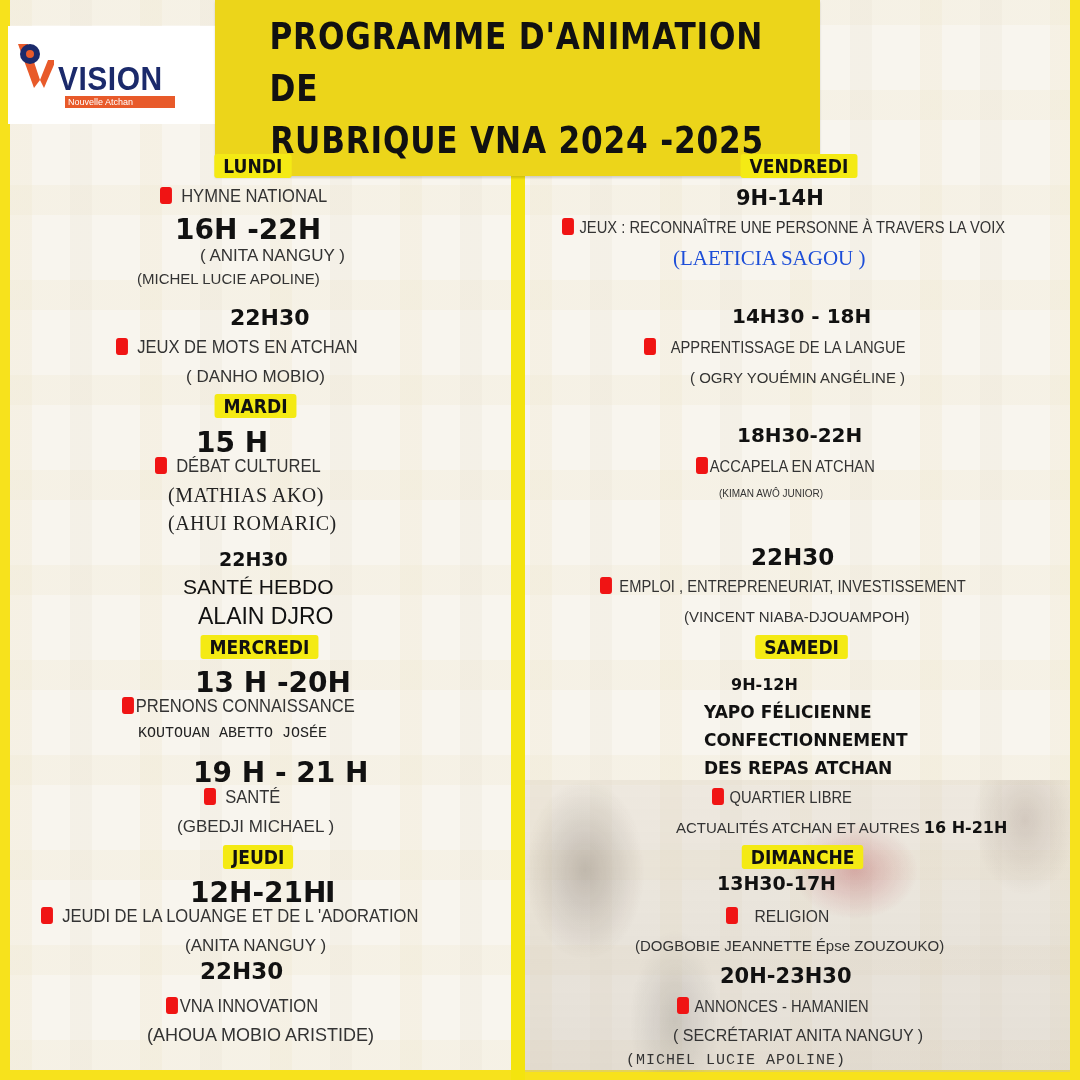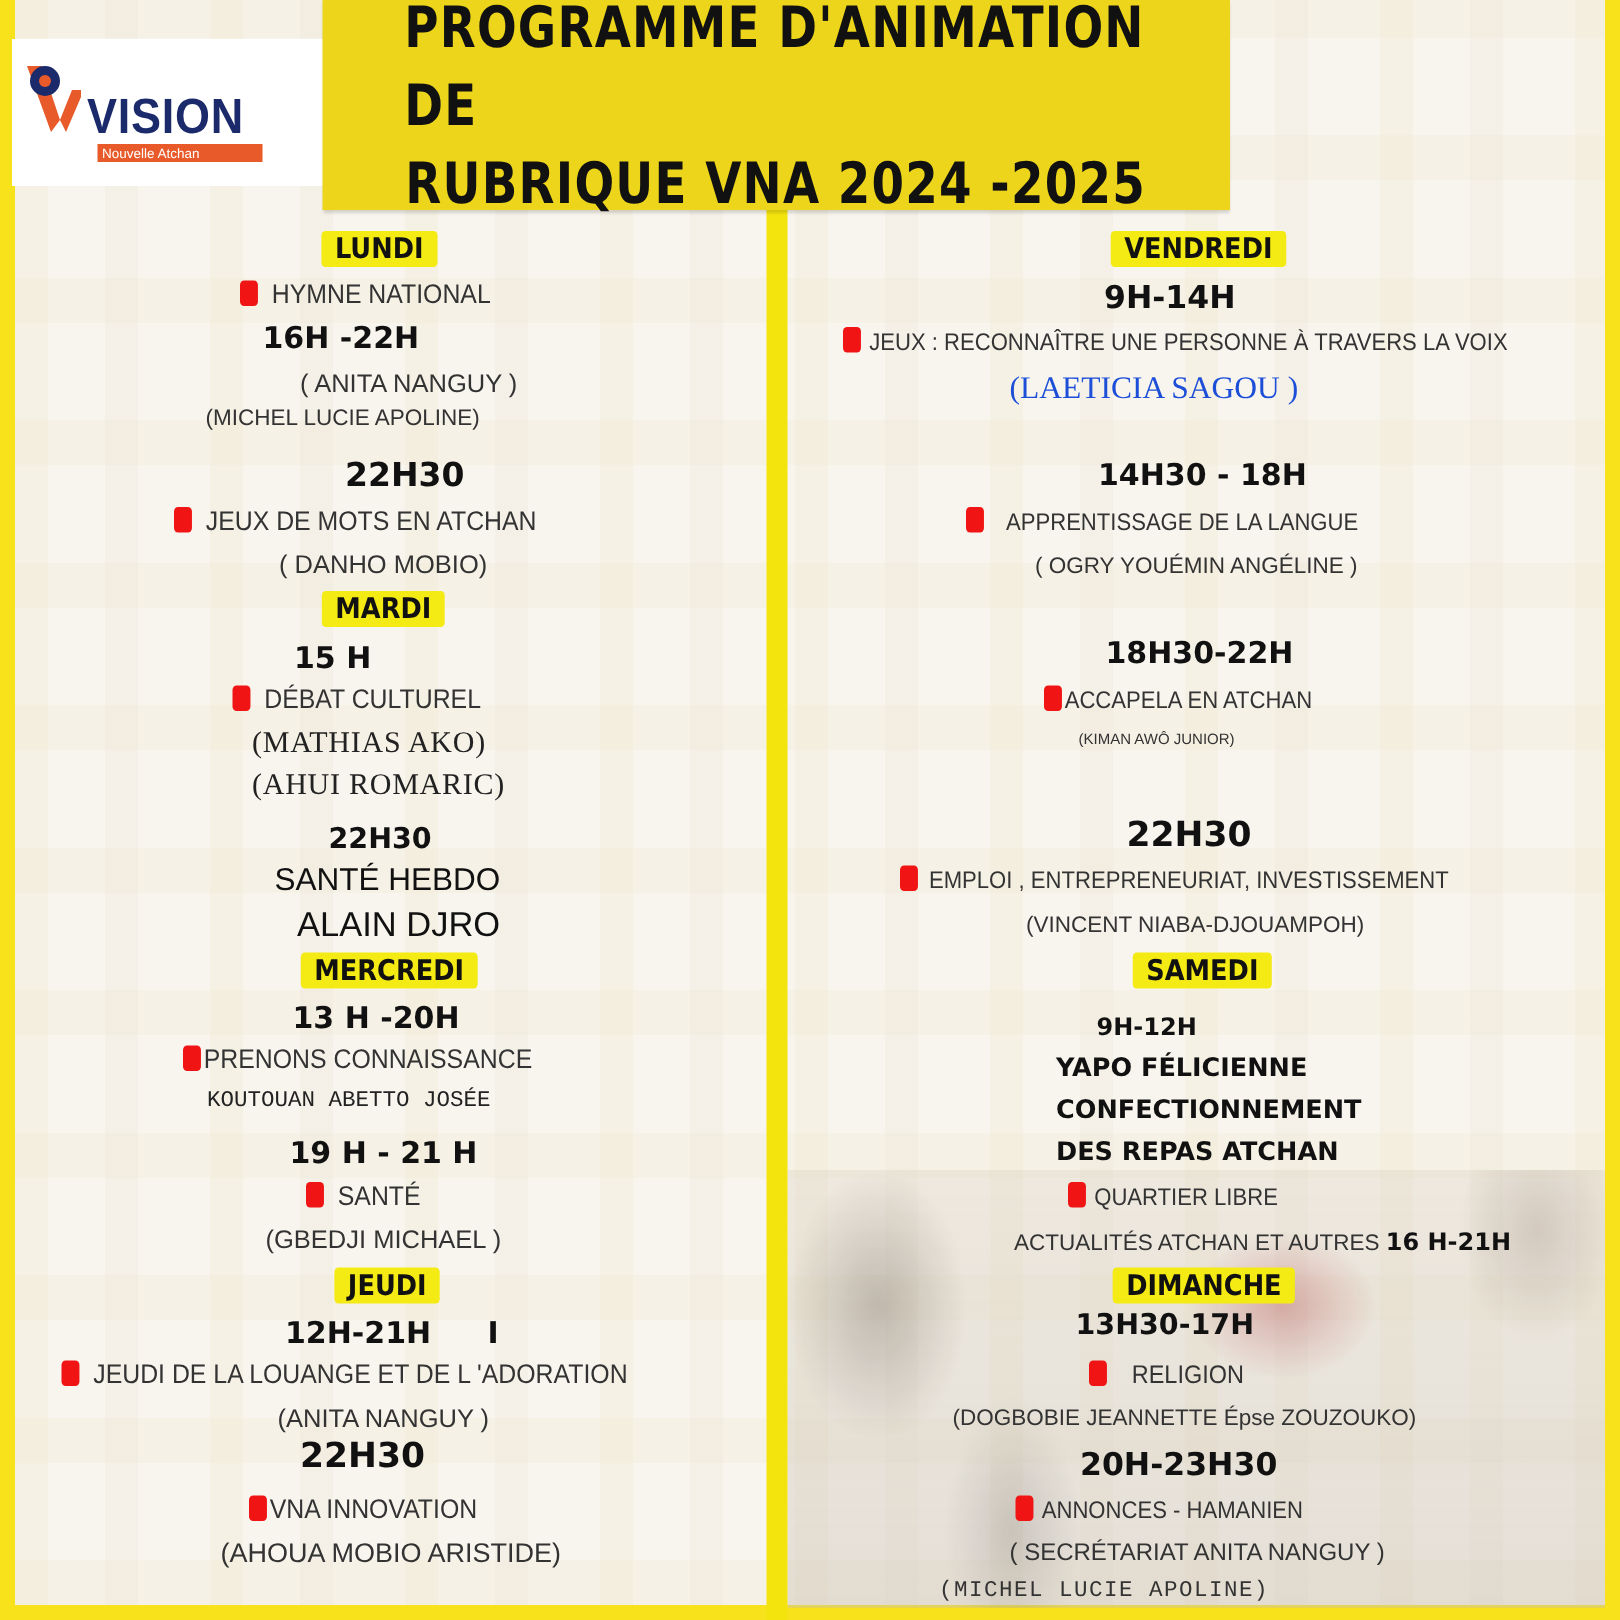--- a/index.html
+++ b/index.html
@@ -43,40 +43,40 @@
     font-family: "Liberation Sans", sans-serif; font-weight: 700; font-size: 30px;
     color: #1b2a6b; letter-spacing: 0.5px; transform: scaleY(1.1);
   }
   .logo .sub {
     position: absolute; left: 57px; top: 93px; width: 110px; height: 12px;
     background: #e85a2a; color: #fff; font-size: 9px; line-height: 12px; padding-left: 3px;
     top: 70px;
   }
 
   .title-box {
-    position: absolute; left: 215px; top: 0; width: 605px; height: 140px;
+    position: absolute; left: 215px; top: 0; width: 605px; height: 176px;
     background: #ecd51a;
     box-shadow: 0 2px 2px rgba(0,0,0,0.15);
     display: flex; flex-direction: column; align-items: center; justify-content: center;
   }
   .title-box .line {
     font-family: "DejaVu Sans", sans-serif; font-weight: 900;
     font-size: 38px; color: #111; letter-spacing: 1px; line-height: 52px;
     transform: scaleX(0.82);
   }
 
   .divider { position: absolute; left: 511px; top: 140px; width: 14px; height: 940px; background: #f4e40e; }
   .bottom-strip { position: absolute; left: 0; top: 1072px; width: 1080px; height: 8px; background: #f7e21c; }
 
   .abs { position: absolute; white-space: nowrap; }
   .day {
     background: #f4ea14; font-weight: 700; color: #111; font-size: 19px;
     padding: 1px 10px; border-radius: 3px; font-family: "DejaVu Sans", sans-serif; transform: scaleX(0.9);
   }
-  .time { font-weight: 700; color: #111; font-size: 20px; font-family: "DejaVu Sans", sans-serif; }
+  .time { font-weight: 700; color: #111; font-size: 28px; font-family: "DejaVu Sans", sans-serif; }
   .prog { font-size: 18px; color: #333; transform: scaleX(0.92); transform-origin: left center; }
   .host { font-size: 16px; color: #333; }
   .serif { font-family: "Liberation Serif", serif; font-size: 20px; color: #222; letter-spacing: 0.5px; }
   .serif-sm { font-family: "Liberation Serif", serif; font-size: 21px; color: #1d4ed8; }
   .mono { font-family: "Liberation Mono", monospace; font-size: 15px; color: #333; letter-spacing: 1px; }
   .bold-dark { font-weight: 700; font-size: 17px; color: #111; font-family: "DejaVu Sans", sans-serif; }
   .big { font-size: 23px; color: #111; }
   .dot {
     display: inline-block; width: 13px; height: 17px; background: #f01414; border-radius: 3px;
     vertical-align: -2px; margin-right: 10px;

